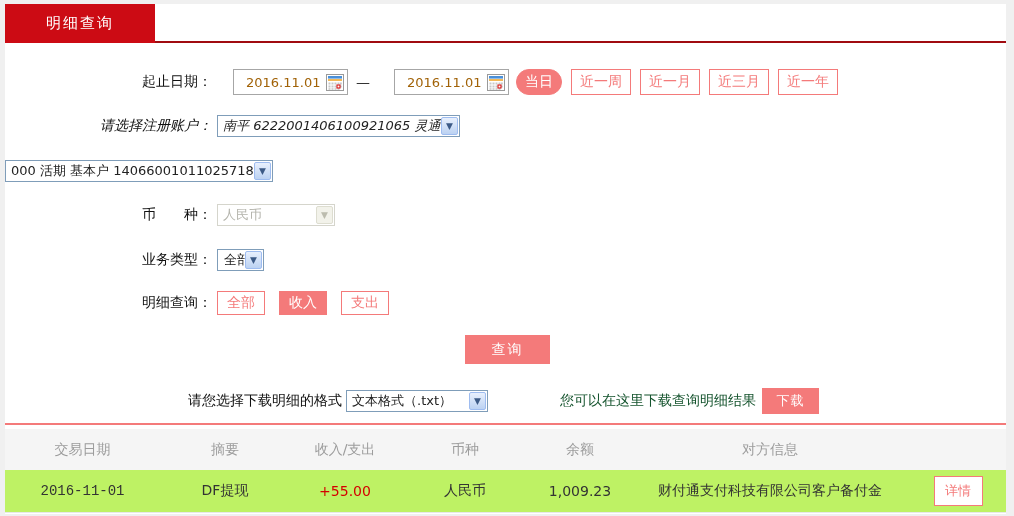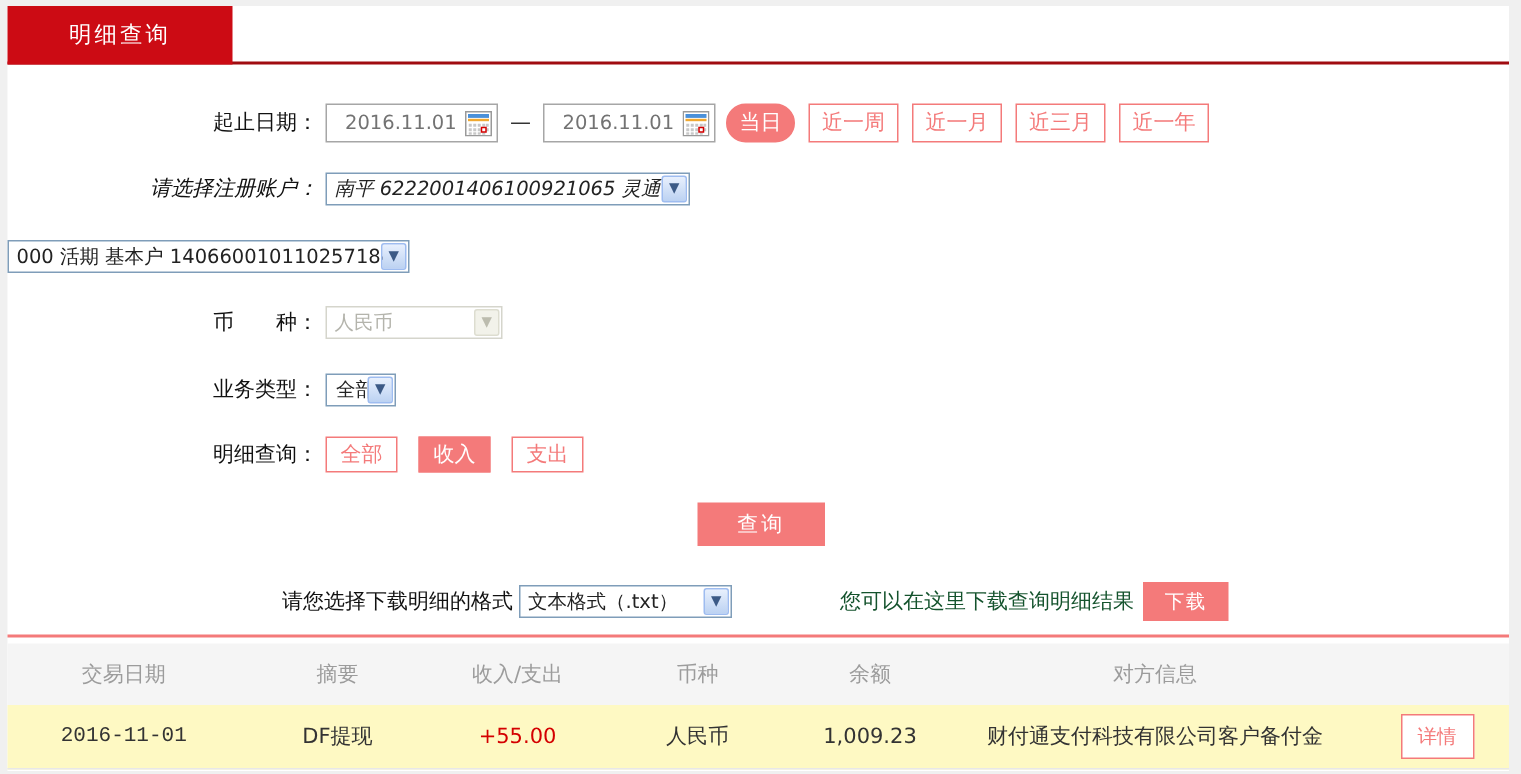--- a/index.html
+++ b/index.html
@@ -40,21 +40,21 @@
   .r-date{top:64px;height:28px;}
   .r-reg{top:110px;height:24px;font-style:italic;}
   .r-sub{top:155px;height:24px;}
   .r-cur{top:199px;height:24px;}
   .r-biz{top:244px;height:24px;}
   .r-flow{top:286px;height:26px;}
   
   .date-box{
     position:relative;width:115px;height:26px;border:1px solid #a6a6a6;background:#fff;
     display:flex;align-items:center;padding-left:12px;
-    font-size:13px;color:#737373;
+    font-size:13px;color:#a16207;margin-left:16px;
   }
   .date-box .cal{position:absolute;right:3px;top:4px;cursor:pointer;}
   .dash{margin:0 8px;color:#333;}
   
   .qbtn{
     display:inline-flex;align-items:center;justify-content:center;
     height:26px;padding:0 8px;margin-left:9px;
     border:1px solid var(--accent-salmon);color:var(--accent-salmon);
     background:#fff;font-size:14px;cursor:pointer;white-space:nowrap;
   }
@@ -103,21 +103,21 @@
     width:57px;height:26px;margin-left:6px;
     background:var(--accent-salmon);color:#fff;border:none;
     display:inline-flex;align-items:center;justify-content:center;
     font-size:13px;letter-spacing:1px;cursor:pointer;
   }
   
   .tbl-divider{position:absolute;left:0;right:0;top:419px;height:2px;background:var(--accent-salmon);}
   .tbl{position:absolute;left:0;right:0;top:425px;}
   .trow{display:flex;align-items:center;}
   .thead{height:41px;background:#f5f5f5;color:var(--header-gray);}
-  .tbody-row{height:43px;background:#fef9c3;border-bottom:1px solid #e8e8e8;}
+  .tbody-row{height:43px;background:#bef264;border-bottom:1px solid #e8e8e8;}
   .c{flex:0 0 auto;text-align:center;overflow:hidden;white-space:nowrap;}
   .c1{width:155px;font-family:Liberation Mono, monospace;} .c2{width:130px;} .c3{width:110px;}
   .c4{width:130px;} .c5{width:100px;} .c6{width:280px;} .c7{width:96px;}
   .amount{color:var(--amount-red);}
   .detail-btn{
     display:inline-flex;align-items:center;justify-content:center;
     width:49px;height:30px;border:1px solid var(--accent-salmon);
     color:var(--accent-salmon);background:#fff;font-size:13px;cursor:pointer;
   }
 </style>

